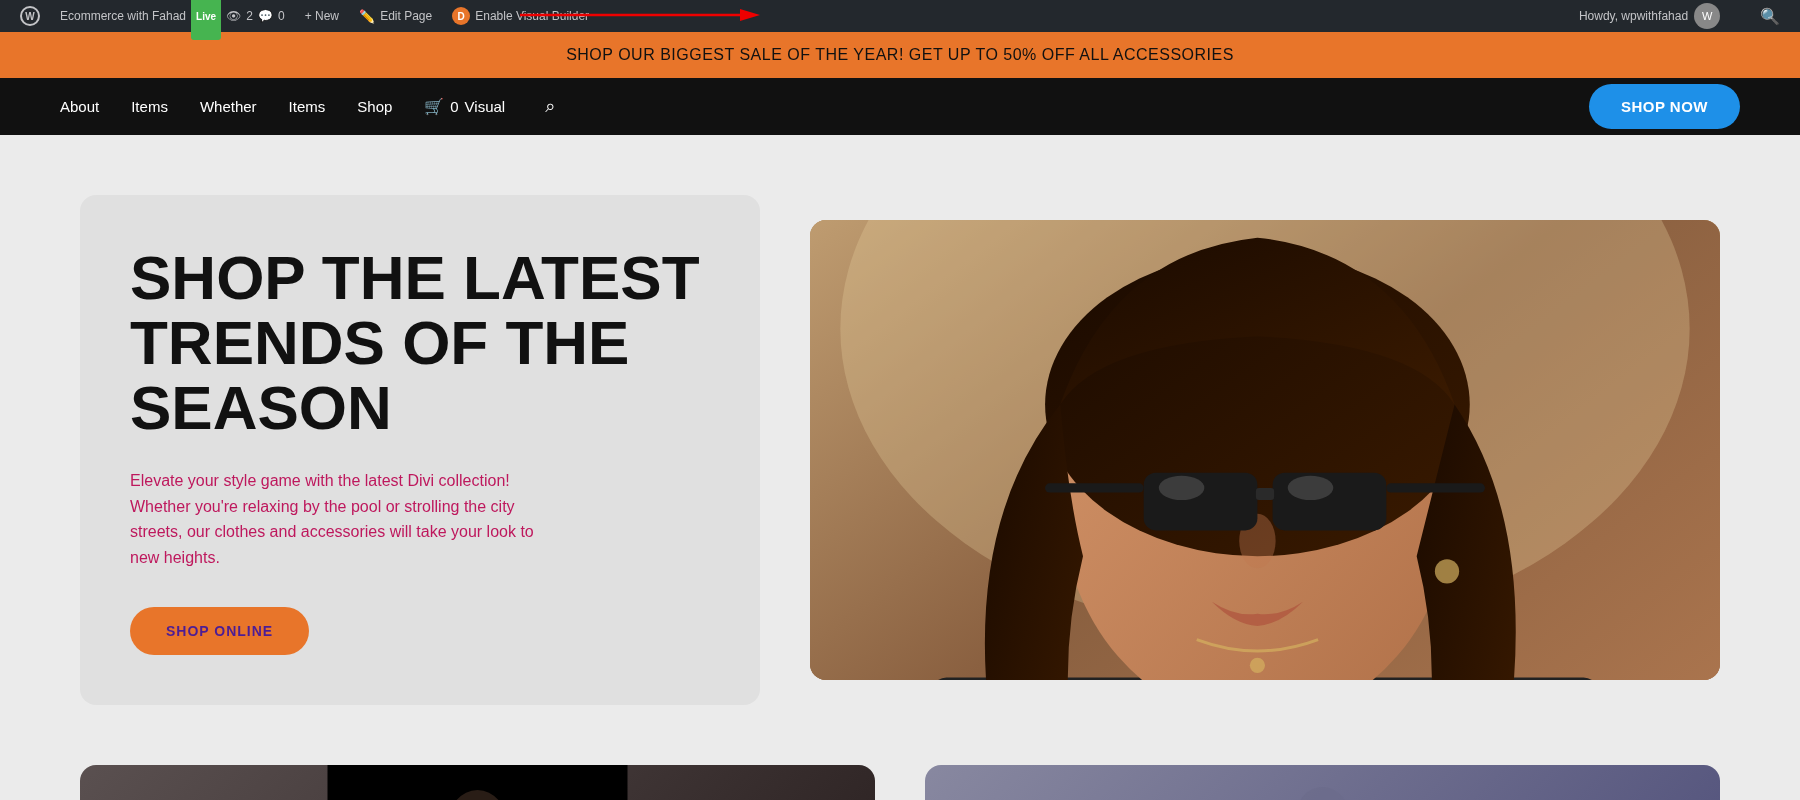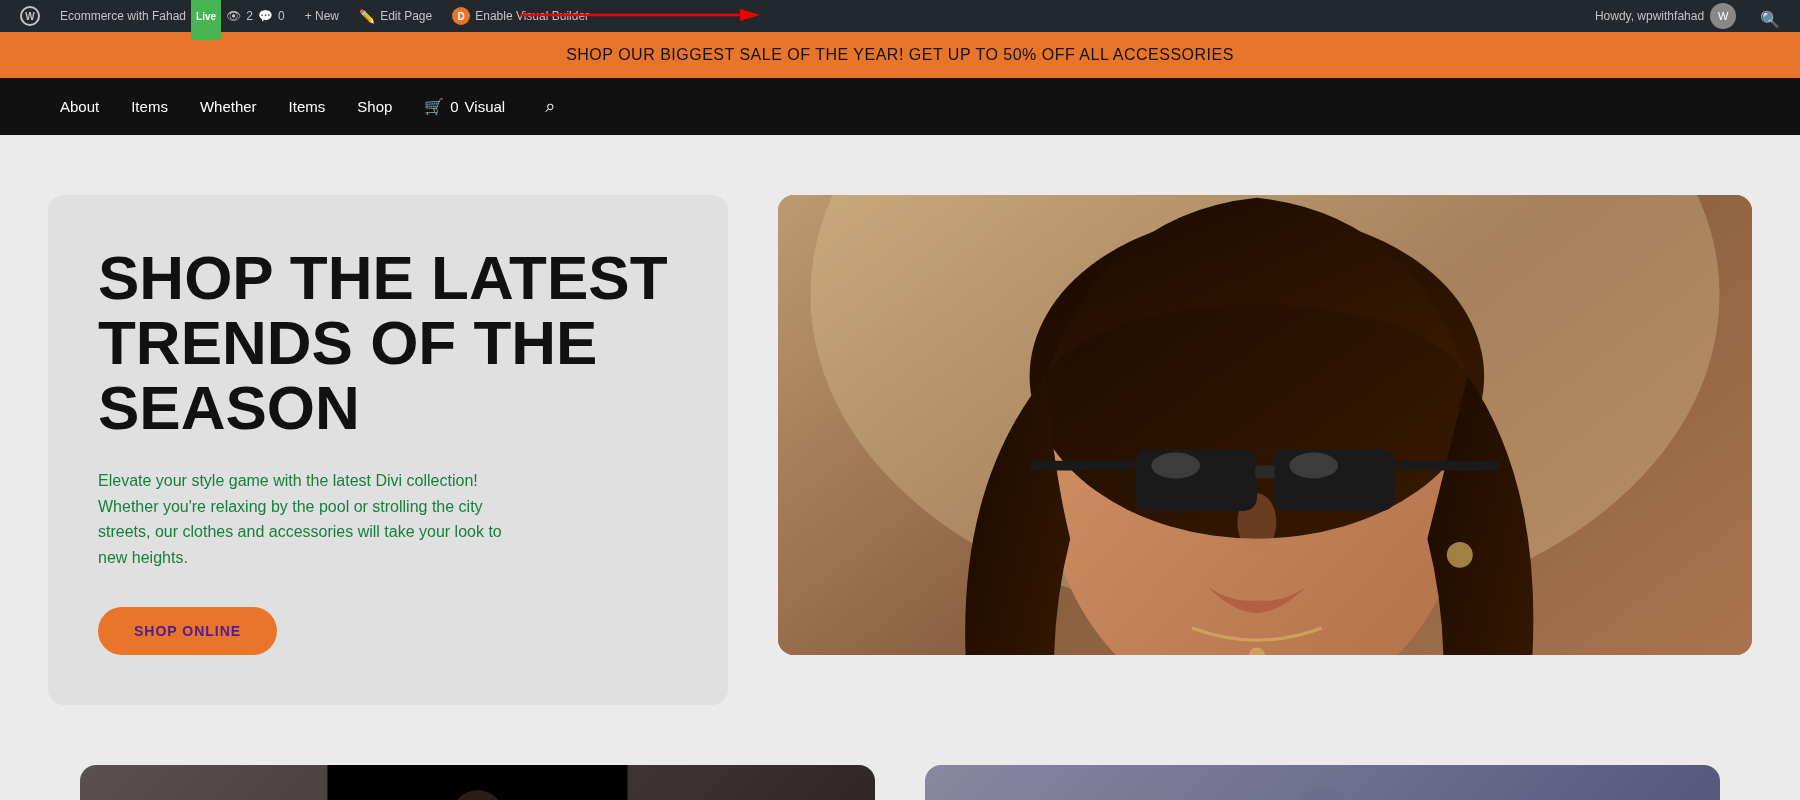--- a/index.html
+++ b/index.html
@@ -16,22 +16,22 @@
       position: relative;
     }
     .admin-bar-left {
       display: flex;
       align-items: center;
       gap: 4px;
       flex: 1;
     }
     .admin-bar-right {
       display: flex;
-      align-items: flex-end;
-      gap: 8px;
+      align-items: center;
+      gap: 24px;
     }
     .admin-item {
       display: flex;
       align-items: center;
       gap: 5px;
       padding: 0 8px;
       height: 32px;
       color: #c3c4c7;
       font-size: 12px;
       cursor: pointer;
@@ -163,42 +163,42 @@
       font-size: 15px;
       font-weight: 700;
       cursor: pointer;
       letter-spacing: 0.5px;
     }
 
     
     #hero {
       background: #ebebeb;
       display: flex;
-      padding: 60px 48px;
+      padding: 60px 80px;
       gap: 50px;
-      align-items: flex-start;
+      align-items: center;
       min-height: 480px;
     }
     .hero-left {
       flex: 1;
       background: #e0e0e0;
       border-radius: 16px;
       padding: 50px 50px 50px 50px;
       max-width: 680px;
     }
     .hero-title {
       font-size: 62px;
       font-weight: 900;
       line-height: 1.05;
       color: #111;
       margin-bottom: 28px;
     }
     .hero-desc {
       font-size: 16px;
-      color: #15803d;
+      color: #be185d;
       line-height: 1.6;
       margin-bottom: 36px;
       max-width: 430px;
     }
     .shop-online-btn {
       background: #E8752A;
       color: #4c1d95;
       border: none;
       border-radius: 25px;
       padding: 16px 36px;
@@ -318,20 +318,21 @@
     <a class="nav-link">Whether</a>
     <a class="nav-link">Items</a>
     <a class="nav-link">Shop</a>
     <div class="cart-area">
       <span class="cart-icon">🛒</span>
       <span>0</span>
       <span>Visual</span>
     </div>
     <span class="search-icon-nav">⌕</span>
   </div>
+  <button class="shop-now-btn">SHOP NOW</button>
 </nav>
 
 <section id="hero">
   <div class="hero-left">
     <h1 class="hero-title">SHOP THE LATEST TRENDS OF THE SEASON</h1>
     <p class="hero-desc">Elevate your style game with the latest Divi collection! Whether you're relaxing by the pool or strolling the city streets, our clothes and accessories will take your look to new heights.</p>
     <button class="shop-online-btn">SHOP ONLINE</button>
   </div>
 
   <div class="hero-right">

